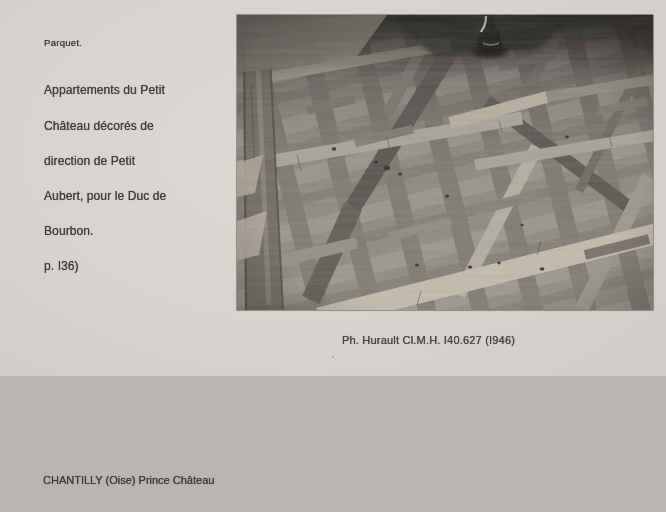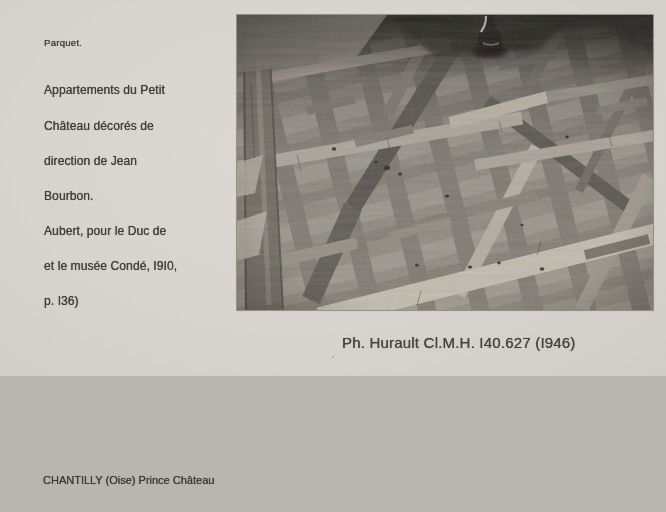--- a/index.html
+++ b/index.html
@@ -9,21 +9,21 @@
     background:radial-gradient(ellipse at 45% 40%, #dcd9d4 0%, #d7d4cf 55%, #d0cdc8 100%);
     font-family:Liberation Sans, sans-serif;
   }
   .typed{
     position:absolute;color:#3f3d39;
     text-shadow:0 0 0.8px rgba(62,60,55,0.75), 0.3px 0.3px 0 rgba(62,60,55,0.25);
     white-space:pre;
   }
   .heading{left:44px;top:37px;font-size:9.5px;letter-spacing:0.3px;}
   .para{left:44px;top:62px;font-size:12px;line-height:11.7px;letter-spacing:0.1px;}
-  .credit{left:342px;top:334px;font-size:15px;letter-spacing:0.2px;color:#45433e;}
+  .credit{left:342px;top:334px;font-size:11px;letter-spacing:0.2px;color:#45433e;}
   .location{left:43px;top:449px;font-size:11px;line-height:12.5px;color:#3b3935;}
   .location .indent{margin-left:37px;}
   .photo{
     position:absolute;left:237px;top:15px;width:416px;height:295px;
     outline:1px solid rgba(47,45,42,0.35);
     box-shadow:0 0 2px rgba(40,38,35,0.25);
   }
   .photo svg{display:block;width:416px;height:295px;}
   .specks{
     position:absolute;inset:0;pointer-events:none;opacity:.7;
@@ -40,24 +40,23 @@
 </head>
 <body>
 
 <div class="card">
 
   <div class="typed heading">Parquet.</div>
 
   <div class="typed para">
     <div>Appartements du Petit</div>
     <div>Château décorés de</div>
-    <div>direction de Jean</div>
+    <div>direction de Petit</div>
+    <div>Aubert, pour le Duc de</div>
     <div>Bourbon.</div>
-    <div>Aubert, pour le Duc de</div>
-    <div>et le musée Condé, I9I0,</div>
     <div>p. I36)</div>
   </div>
 
   <div class="photo">
     <svg viewBox="0 0 416 295" preserveAspectRatio="none">
       <defs>
         <linearGradient id="shade" x1="0" y1="0" x2="0" y2="1">
           <stop offset="0" stop-color="#45423d"></stop>
           <stop offset="0.18" stop-color="#6f6a63"></stop>
           <stop offset="0.45" stop-color="#8b857c"></stop>

